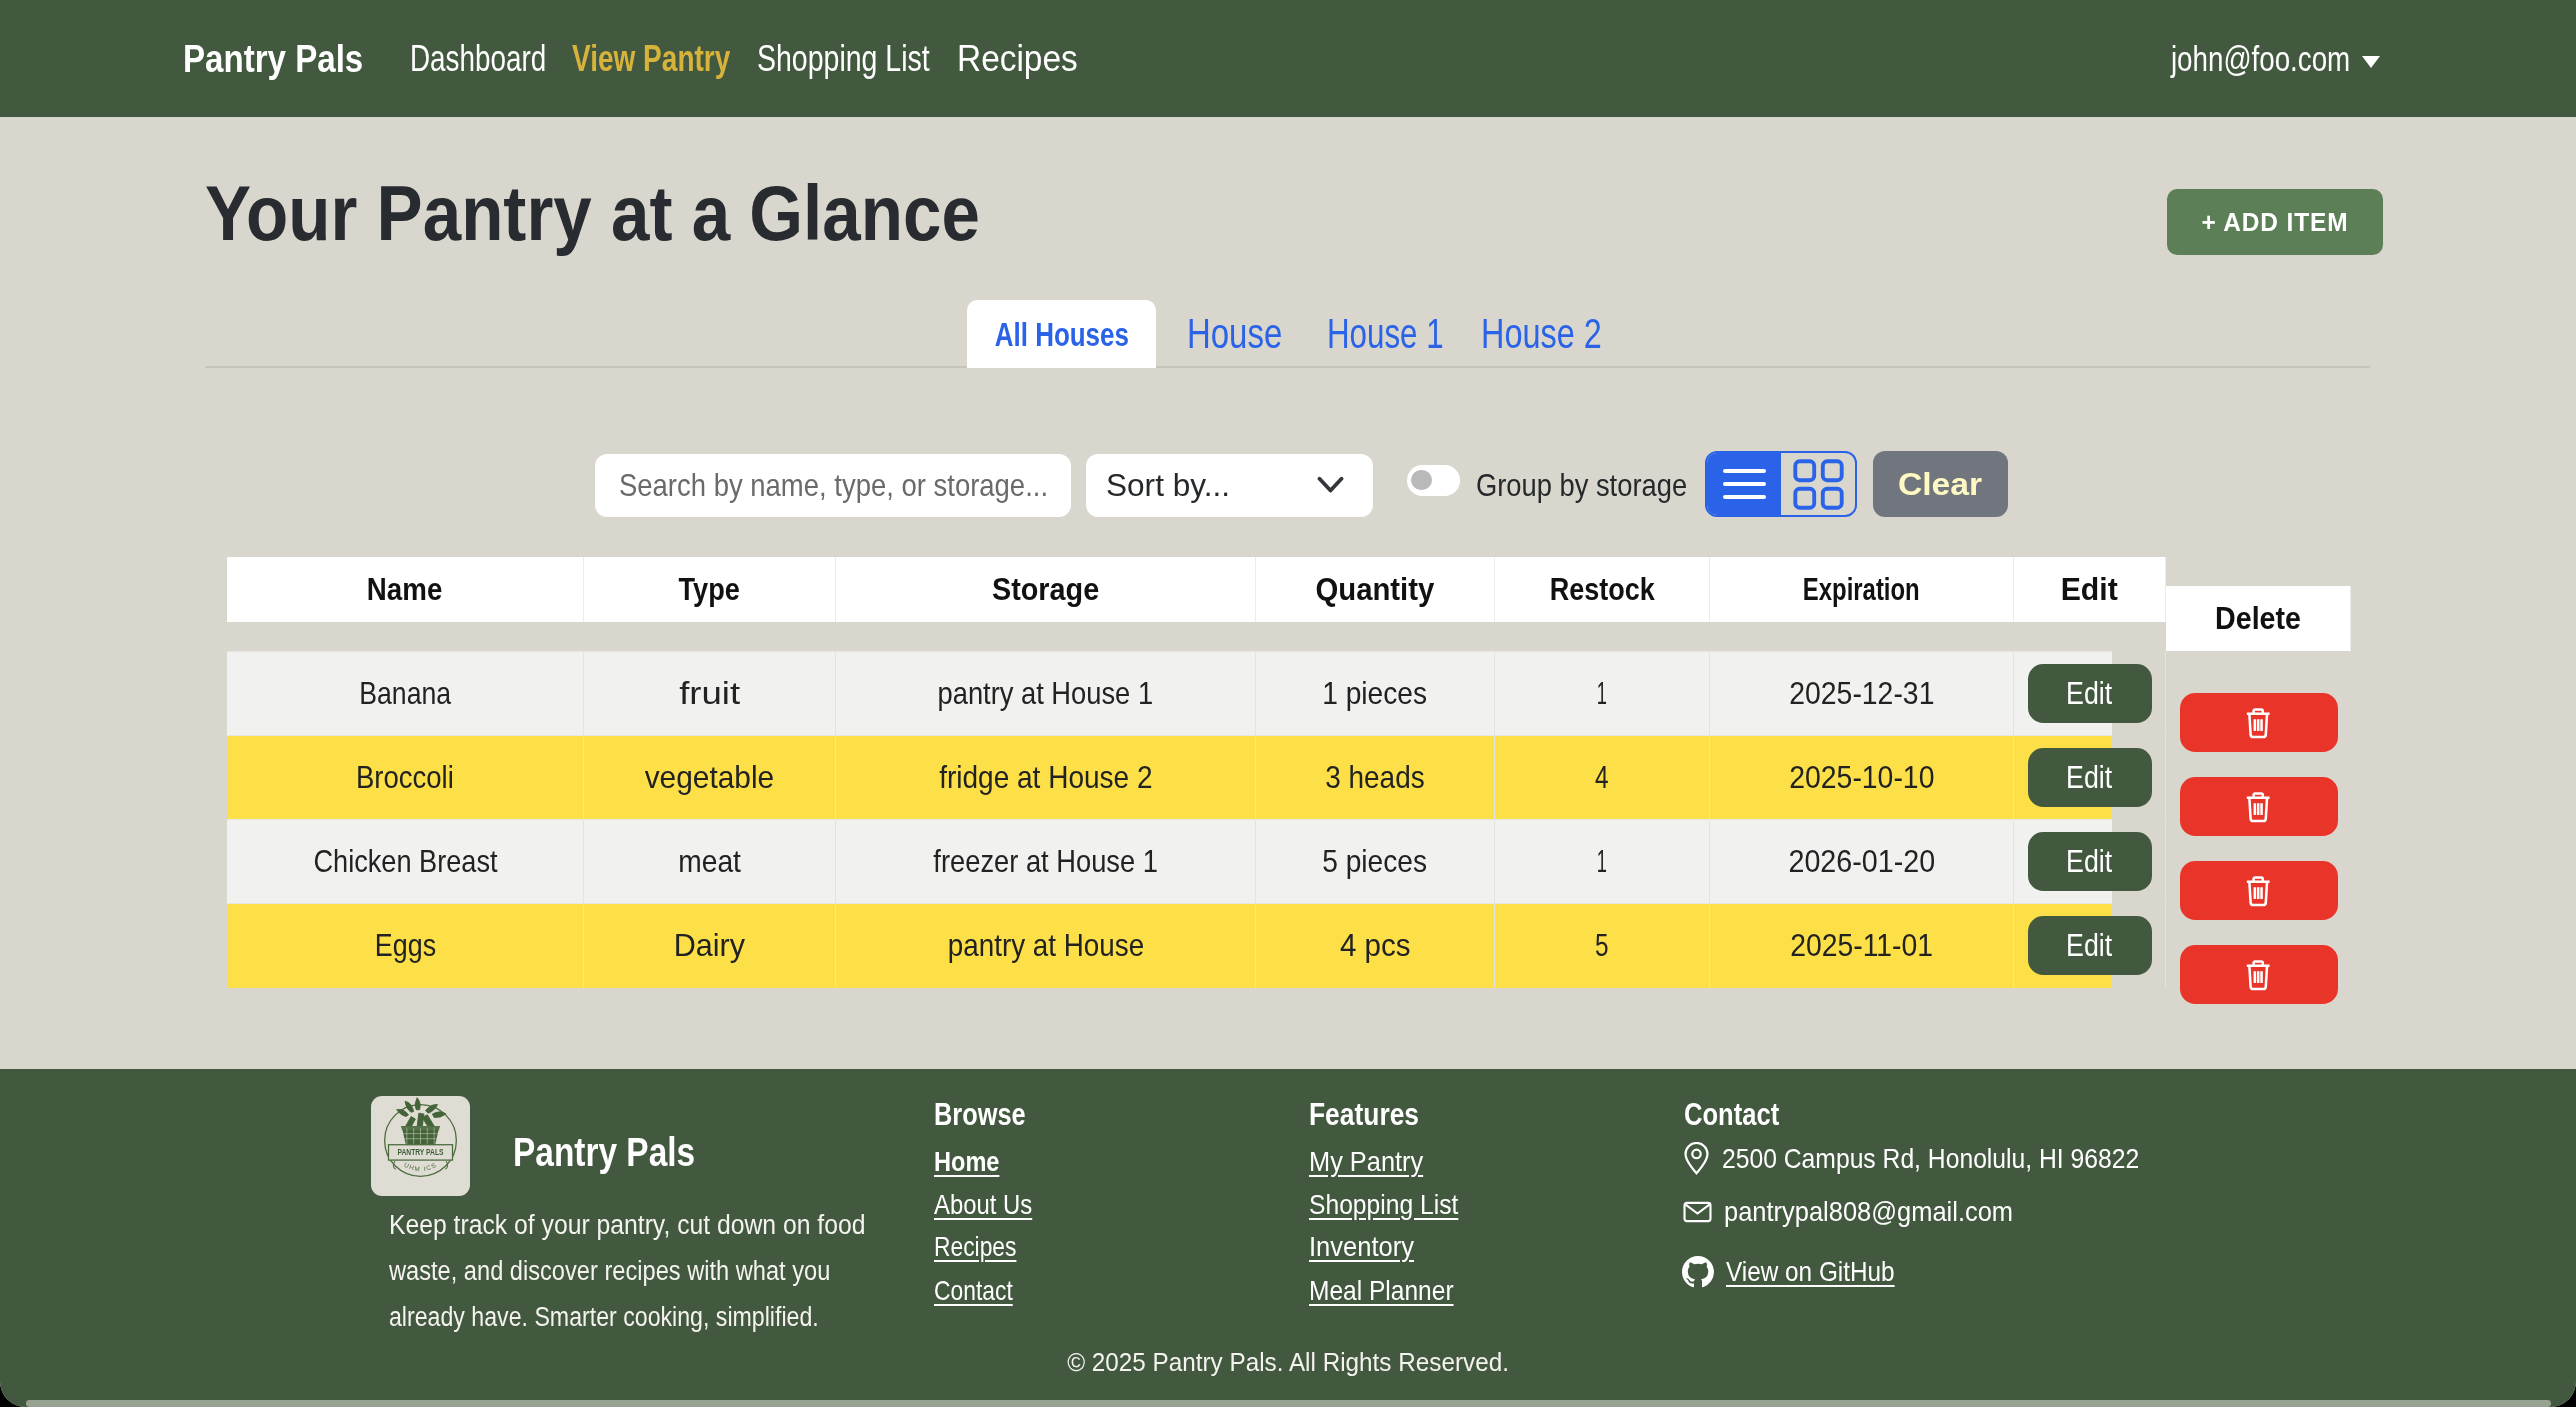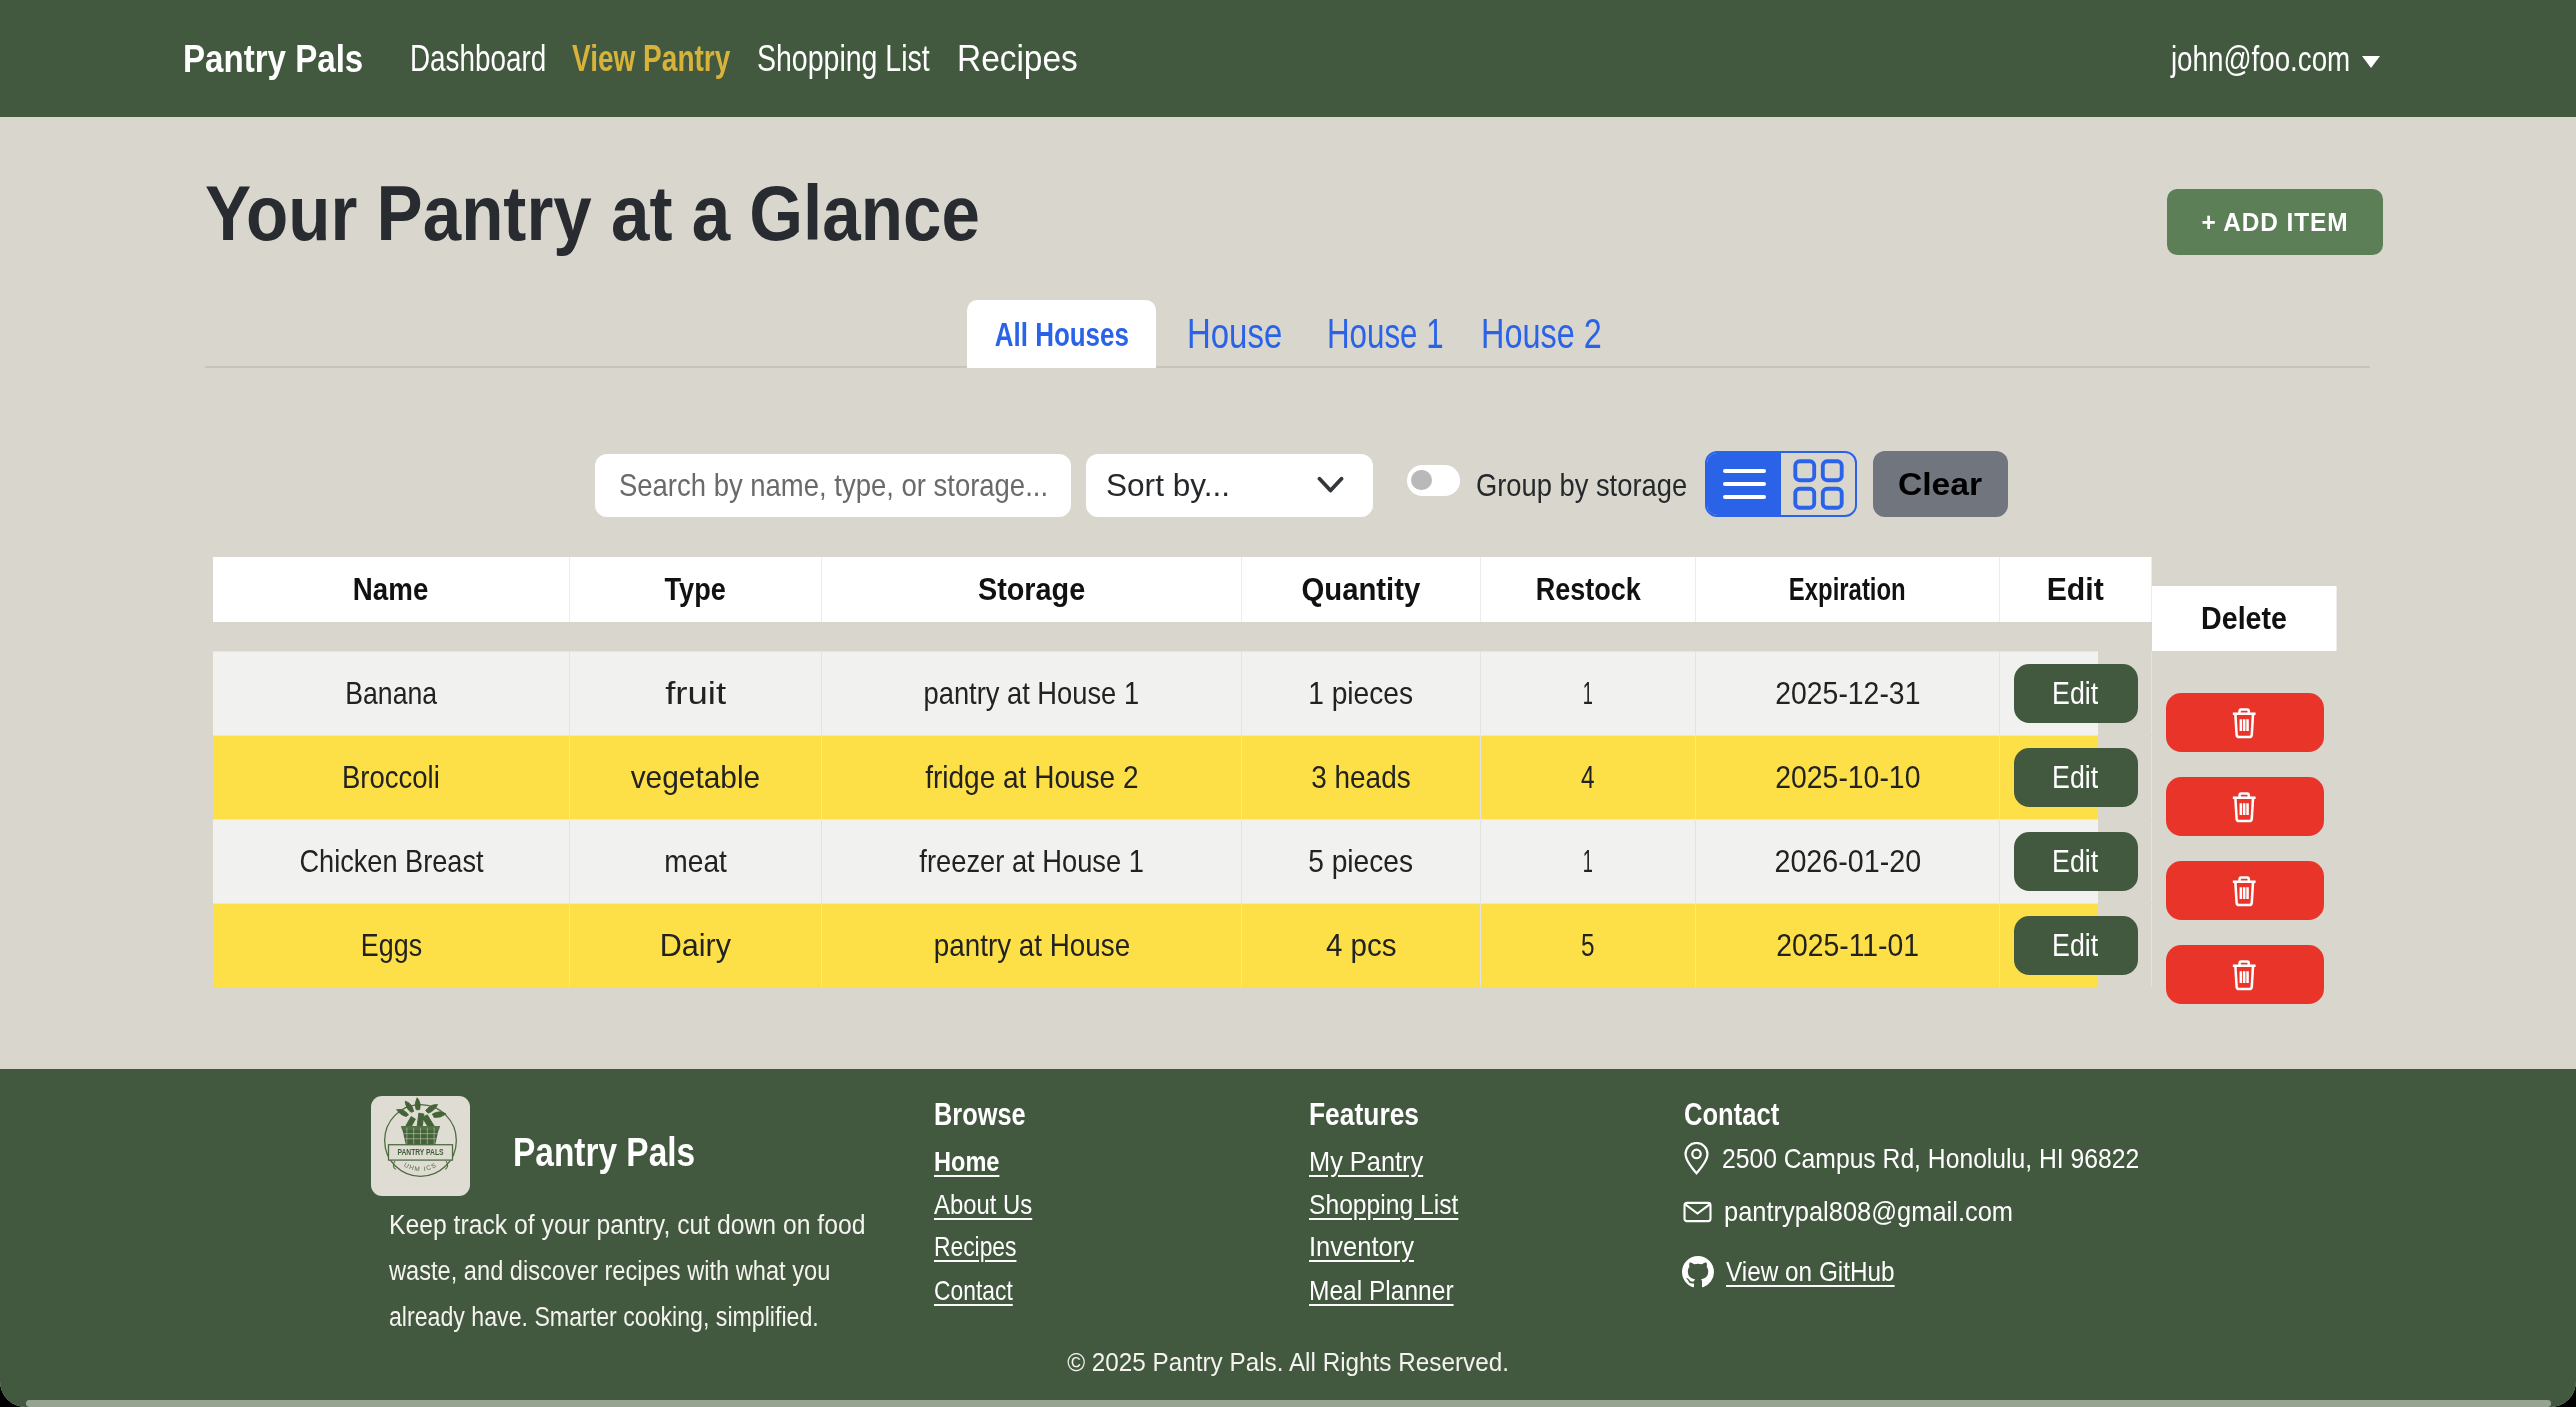--- a/index.html
+++ b/index.html
@@ -38,24 +38,24 @@
   .select svg { position:absolute; right:29px; top:22px; }
   .toggle { position:absolute; left:1407px; top:465px; width:53px; height:31px; background:#fff; border-radius:15.3px; }
   .knob { position:absolute; left:4.3px; top:5.1px; width:20.4px; height:20.4px; border-radius:50%; background:#b9b9b9; }
   .grouplbl { position:absolute; left:1476px; top:454px; height:63px; line-height:63px; font-size:32px; color:#26292b; }
   .viewtoggle { position:absolute; left:1705px; top:451px; width:152px; height:66px; border:2.6px solid #2a63e8;
                 border-radius:12px; overflow:hidden; display:flex; }
   .vt-left { width:50%; height:100%; background:#2a63e8; display:flex; align-items:center; justify-content:center; flex-direction:column; gap:8.5px; }
   .vt-left i { display:block; width:43px; height:4.3px; background:#fff; border-radius:2.6px; }
   .vt-right { width:50%; height:100%; display:flex; align-items:center; justify-content:center; }
   .clearbtn { position:absolute; left:1873px; top:451px; width:135px; height:66px; background:#71767e; border-radius:12px;
-              color:#000000; font-size:32px; font-weight:bold; text-align:center; line-height:66px; }
-
-  
-  .tbl { position:absolute; left:213px; top:557px; width:1885px; }
+              color:#fef9c3; font-size:32px; font-weight:bold; text-align:center; line-height:66px; }
+
+  
+  .tbl { position:absolute; left:227px; top:557px; width:1885px; }
   .trow { display:flex; width:100%; }
   .cell { flex:none; display:flex; align-items:center; justify-content:center; font-size:32px; color:#222;
           border-right:1.7px solid #e3e3e3; overflow:hidden; }
   .cell:last-child { border-right:none;margin-top:29px; }
   .thead { border-bottom:1.7px solid #e6e6e3; }
   .thead .cell { font-weight:bold; color:#111; height:65px; background:#fff; border-right:1.7px solid #ececec; }
   .body-row { height:84px; border-bottom:1.7px solid #e6e6e3; }
   .body-row:last-child { border-bottom:none; }
   .body-row .cell { height:83px; }
   .r-odd { background:#f1f1f0; }

